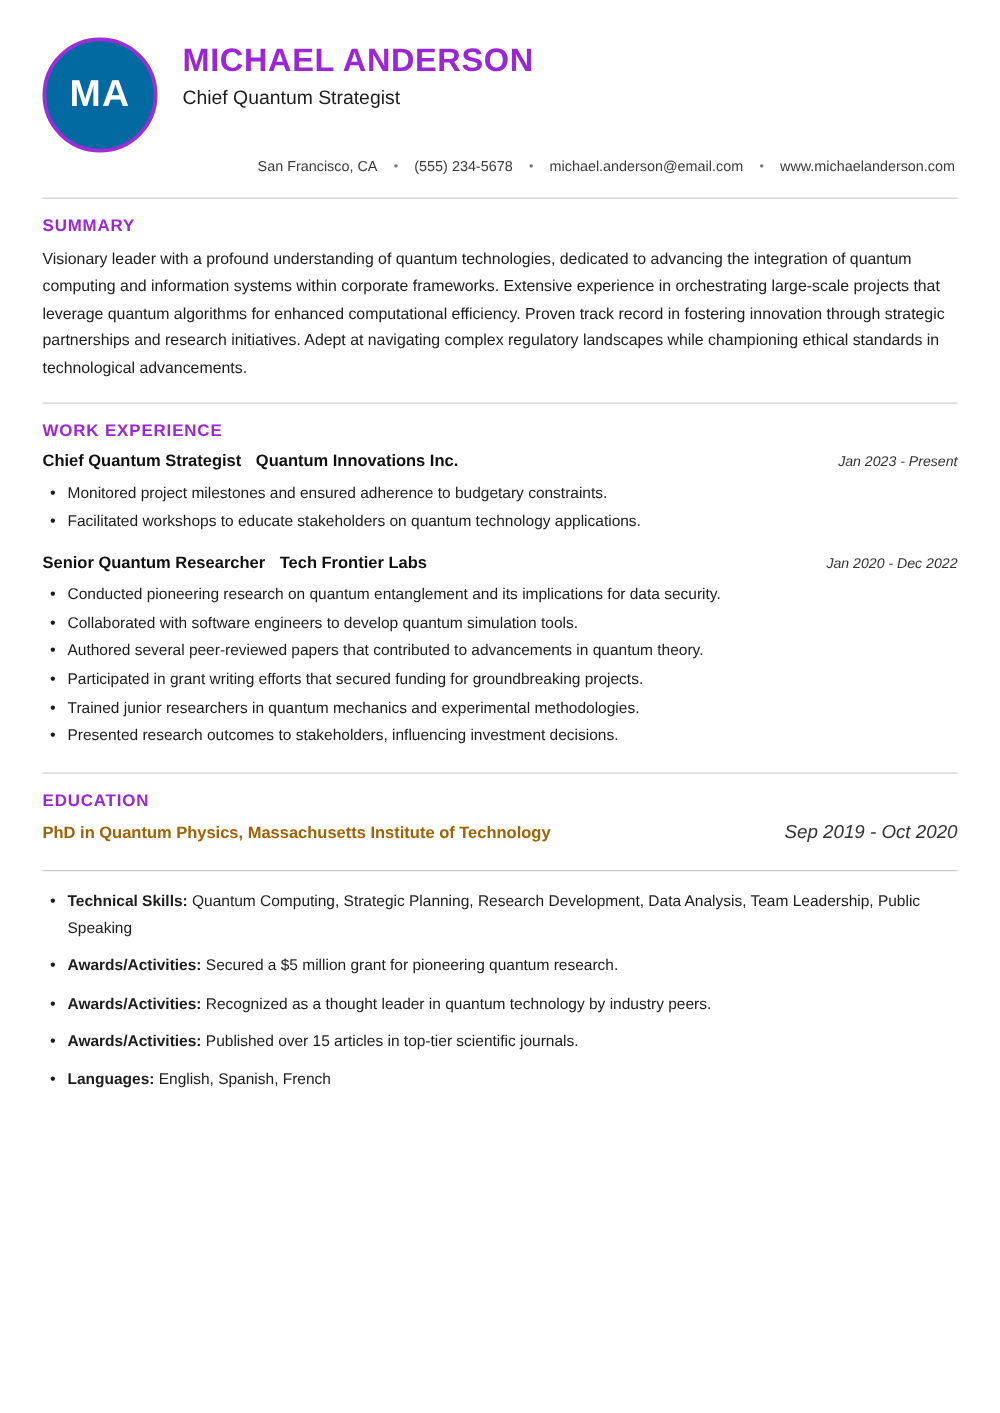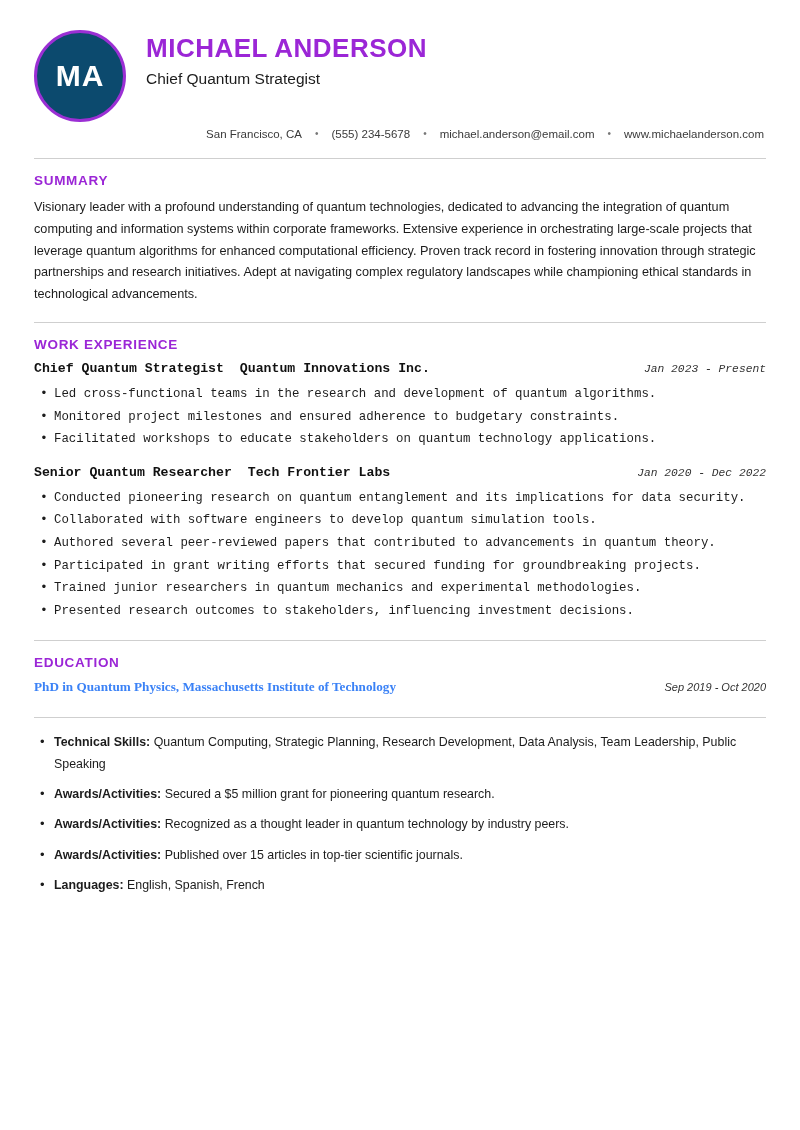--- a/index.html
+++ b/index.html
@@ -21,21 +21,21 @@
   .header {
     display: flex;
     align-items: flex-start;
     gap: 20px;
     padding-bottom: 10px;
   }
   .avatar {
     width: 92px;
     height: 92px;
     border-radius: 50%;
-    background: #0c4a6e;
+    background: #0369a1;
     border: 3px solid #9b2fd4;
     color: #ffffff;
     display: flex;
     align-items: center;
     justify-content: center;
     font-size: 30px;
     font-weight: bold;
     letter-spacing: 1px;
     flex: 0 0 auto;
     margin-top: 2px;
@@ -89,21 +89,21 @@
     margin-bottom: 9px;
   }
   .summary-text {
     font-size: 12.7px;
     line-height: 1.72;
     color: #1c1c1c;
     text-align: left;
   }
 
   
-  .job { margin-bottom: 4px; font-family: Liberation Mono, monospace; }
+  .job { margin-bottom: 4px; }
   .job + .job { margin-top: 14px; }
   .job-head {
     display: flex;
     align-items: baseline;
     justify-content: space-between;
     margin-bottom: 7px;
   }
   .job-head-left {
     font-size: 13.2px;
     font-weight: bold;
@@ -136,25 +136,24 @@
 
   
   .edu-row {
     display: flex;
     align-items: baseline;
     justify-content: space-between;
   }
   .edu-degree {
     font-size: 13.2px;
     font-weight: bold;
-    color: #3b82f6;
-    font-family: Liberation Serif, serif;
+    color: #a16207;
   }
   .edu-dates {
-    font-size: 11px;
+    font-size: 15px;
     font-style: italic;
     color: #333;
     white-space: nowrap;
   }
 
   
   ul.addl { list-style: none; margin: 0; padding: 0; }
   ul.addl li {
     position: relative;
     padding-left: 20px;
@@ -209,21 +208,20 @@
 
     <div class="job">
       <div class="job-head">
         <div class="job-head-left">
           <span>Chief Quantum Strategist</span>
           <span class="company">Quantum Innovations Inc.</span>
         </div>
         <div class="job-dates">Jan 2023 - Present</div>
       </div>
       <ul class="bullets">
-        <li>Led cross-functional teams in the research and development of quantum algorithms.</li>
         <li>Monitored project milestones and ensured adherence to budgetary constraints.</li>
         <li>Facilitated workshops to educate stakeholders on quantum technology applications.</li>
       </ul>
     </div>
 
     <div class="job">
       <div class="job-head">
         <div class="job-head-left">
           <span>Senior Quantum Researcher</span>
           <span class="company">Tech Frontier Labs</span>

